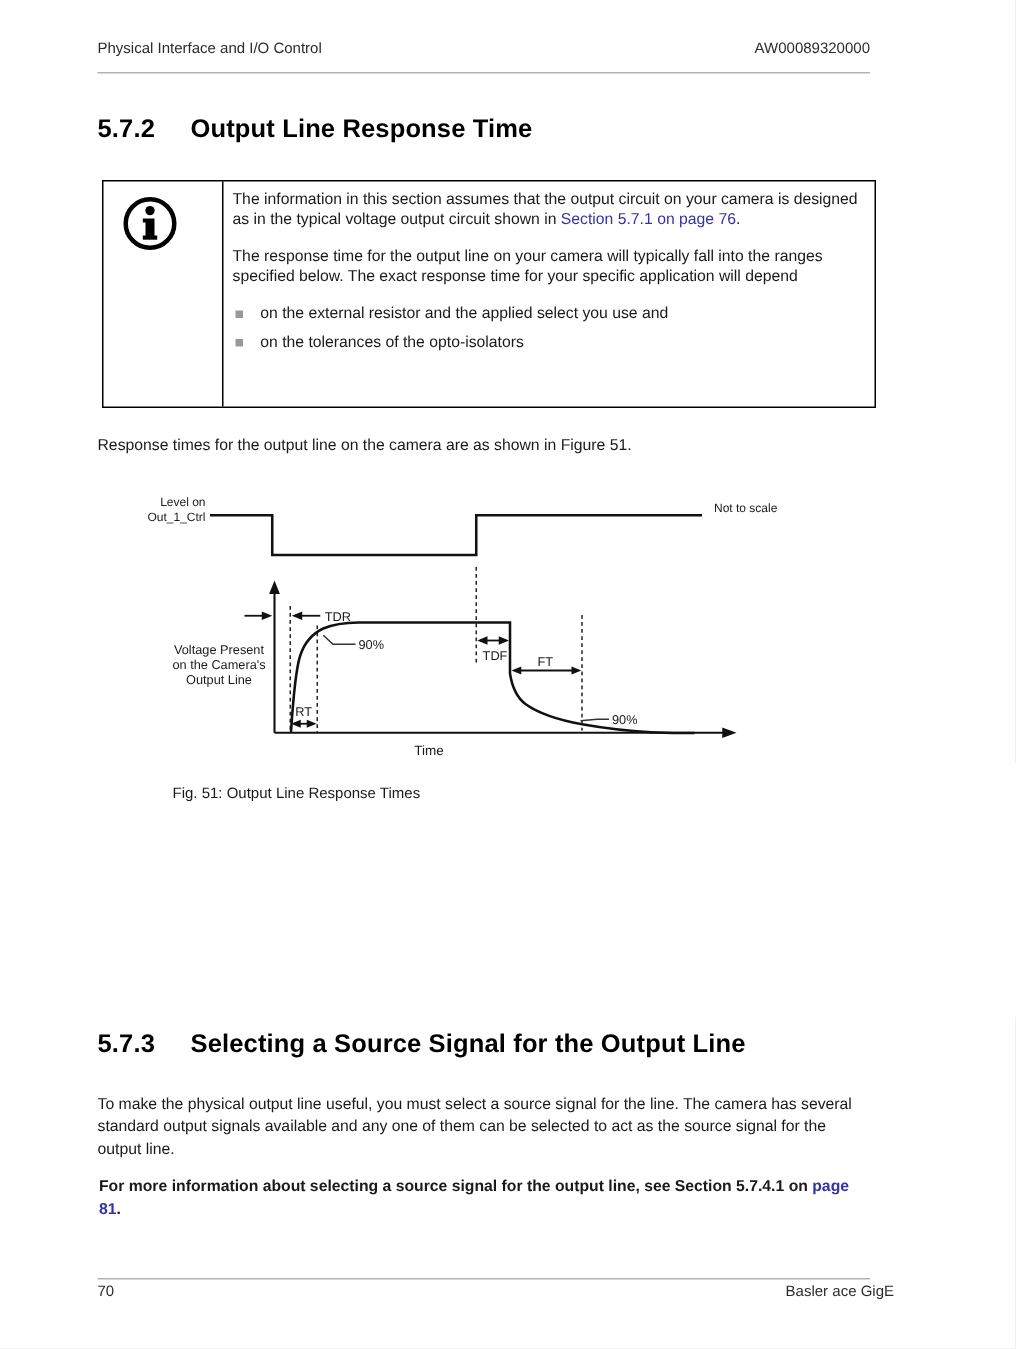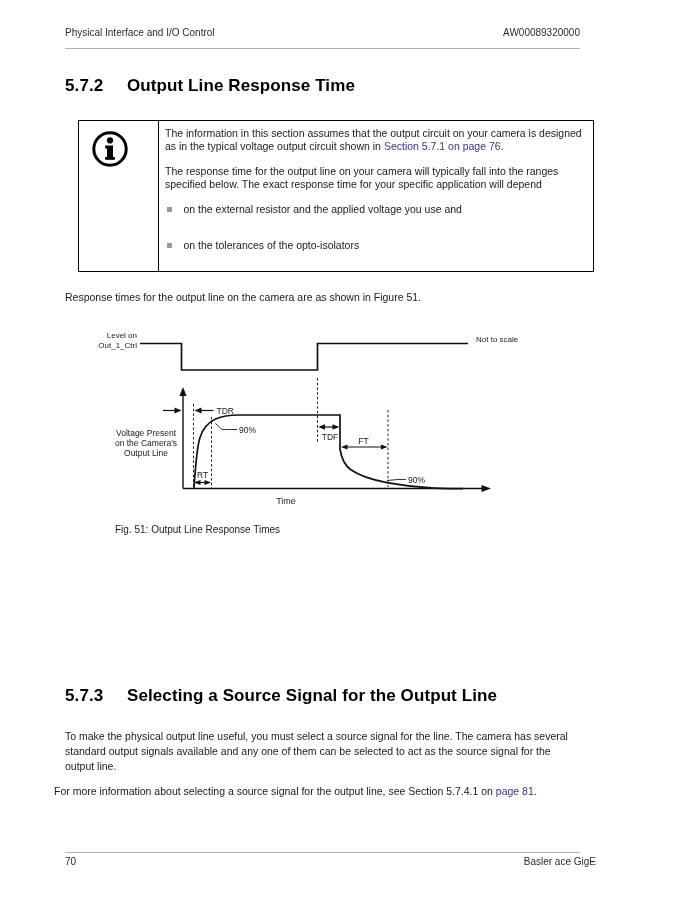--- a/index.html
+++ b/index.html
@@ -13,21 +13,21 @@
   .hdr-text { font-size:10px; color:#2b2b2b; white-space:nowrap; }
   .right-al { text-align:right; }
 
   .section-heading { display:flex; font-size:17px; font-weight:bold; color:#000; letter-spacing:0.1px; }
   .sec-num { width:62px; flex:0 0 62px; }
 
   .note-box { border:1.5px solid #000; box-sizing:border-box; }
   .note-divider { position:absolute; top:0; bottom:0; left:79px; width:1px; background:#000; }
   .note-text { position:absolute; left:86px; right:8px; top:6px; font-size:10.5px; line-height:13px; }
   .note-text p { margin:0 0 12px 0; }
-  .bullet-row { display:flex; margin-top:23px; }
+  .bullet-row { display:flex; margin-top:6px; }
   .bullet-row:first-of-type { margin-top:2px; }
   .bullet-sq { flex:0 0 4.5px; width:4.5px; height:4.5px; background:#999; margin:4px 12px 0 2px; }
 
   .body-par { font-size:10.5px; line-height:15px; }
   .values-line { font-size:11px; line-height:22px; white-space:nowrap; }
   .fig-caption { font-size:10px; white-space:nowrap;padding-left:45px; }
   a.doclink { text-decoration:none; cursor:pointer; }
 </style>
 </head>
 <body>
@@ -36,34 +36,34 @@
 
   <div class="abs hdr-text" style="left:65px; top:27px;">Physical Interface and I/O Control</div>
   <div class="abs hdr-text right-al" style="left:380px; top:27px; width:200px;">AW00089320000</div>
   <div class="abs rule" style="left:65px; top:48px; width:515px;"></div>
 
   <div class="abs section-heading" style="left:65px; top:76px; width:515px;">
     <span class="sec-num">5.7.2</span>
     <span>Output Line Response Time</span>
   </div>
 
-  <div class="abs note-box" style="left:78px; top:120px; width:516px; height:152px;">
+  <div class="abs note-box" style="left:68px; top:120px; width:516px; height:152px;">
     <div class="note-divider"></div>
     <svg class="abs" style="left:11px; top:8px;" width="40" height="40" viewBox="0 0 40 40">
       <circle cx="20" cy="20" r="16.2" fill="none" stroke="#000" stroke-width="3"></circle>
       <circle cx="20" cy="11.4" r="3.1" fill="#000"></circle>
       <polygon points="15.2,16.6 23,16.6 23,28.6 17,28.6 17,19.4 15.2,19.4" fill="#000"></polygon>
       <rect x="15.2" y="28" width="9.6" height="2.8" fill="#000"></rect>
     </svg>
     <div class="note-text">
       <p><span>The information in this section assumes that the output circuit on your camera is designed as in the typical voltage output circuit shown in </span><a class="doclink" style="color:#3333a6;" href="#">Section 5.7.1 on page 76</a><span>.</span></p>
       <p>The response time for the output line on your camera will typically fall into the ranges specified below. The exact response time for your specific application will depend</p>
       <div class="bullet-row">
         <span class="bullet-sq"></span>
-        <span>on the external resistor and the applied voltage you use and</span>
+        <span>on the external resistor and the applied select you use and</span>
       </div>
       <div class="bullet-row">
         <span class="bullet-sq"></span>
         <span>on the tolerances of the opto-isolators</span>
       </div>
     </div>
   </div>
 
   <div class="abs body-par" style="left:65px; top:290px; width:517px;">Response times for the output line on the camera are as shown in Figure 51.</div>
 
@@ -121,19 +121,19 @@
 
   <div class="abs fig-caption" style="left:70px; top:524px;">Fig. 51: Output Line Response Times</div>
 
 
   <div class="abs section-heading" style="left:65px; top:686px; width:515px;">
     <span class="sec-num">5.7.3</span>
     <span>Selecting a Source Signal for the Output Line</span>
   </div>
 
   <div class="abs body-par" style="left:65px; top:729px; width:517px;">To make the physical output line useful, you must select a source signal for the line. The camera has several standard output signals available and any one of them can be selected to act as the source signal for the output line.</div>
-  <div class="abs body-par" style="left:54px; top:784px; width:517px;"><span>For more information about selecting a source signal for the output line, see Section 5.7.4.1 on </span><a class="doclink" style="color:#3333a6;" href="#">page 81</a><span>.</span></div>
+  <div class="abs body-par" style="left:66px; top:784px; width:517px;font-weight:bold;"><span>For more information about selecting a source signal for the output line, see Section 5.7.4.1 on </span><a class="doclink" style="color:#3333a6;" href="#">page 81</a><span>.</span></div>
 
   <div class="abs rule" style="left:65px; top:852px; width:515px;"></div>
   <div class="abs hdr-text" style="left:65px; top:856px;">70</div>
   <div class="abs hdr-text right-al" style="left:396px; top:856px; width:200px;">Basler ace GigE</div>
 
 </div>
 
 </body></html>

